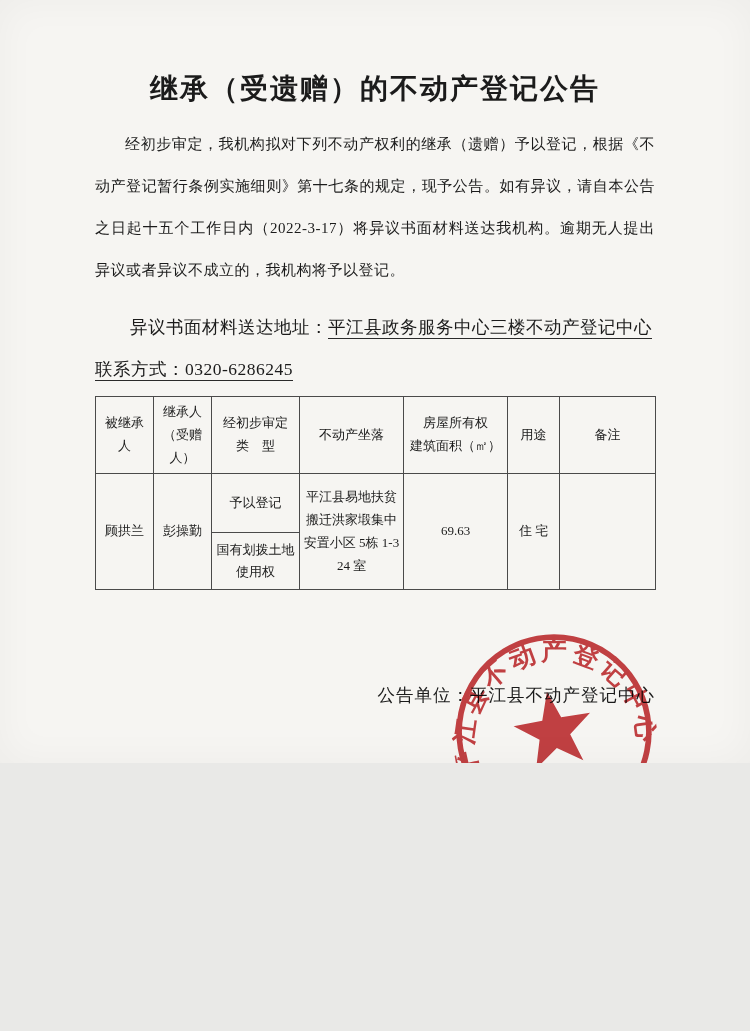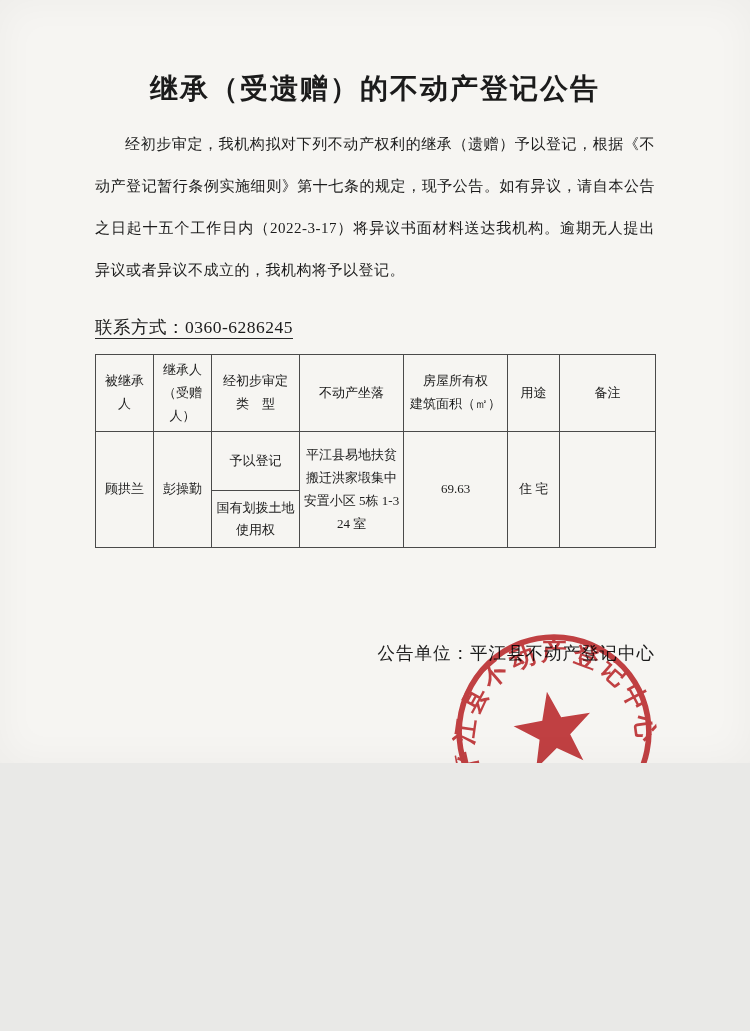--- a/index.html
+++ b/index.html
@@ -87,22 +87,23 @@
 <body>
 
 <div class="page">
   <div class="content">
 
     <h1 class="title">继承（受遗赠）的不动产登记公告</h1>
 
 
     <p class="body-text"><span class="indent"></span><span>经初步审定，我机构拟对下列不动产权利的继承（遗赠）予以登记，根据《不动产登记暂行条例实施细则》第十七条的规定，现予公告。如有异议，请自本公告之日起十五个工作日内（2022-3-17）将异议书面材料送达我机构。逾期无人提出异议或者异议不成立的，我机构将予以登记。</span></p>
 
+    <div class="addr-line"><span class="indent"></span><span>异议书面材料送达地址：</span><span class="uline">平江县政务服务中心三楼不动产登记中心</span></div>
 
-    <div class="addr-line"><span class="uline">联系方式：0360-6286245</span></div>
+    <div class="addr-line"><span class="uline">联系方式：0320-6286245</span></div>
 
     <table class="prop">
       <colgroup>
         <col style="width:58px">
           <col style="width:58px">
           <col style="width:88px">
         <col style="width:104px">
           <col style="width:104px">
           <col style="width:52px">
           <col style="width:96px">

